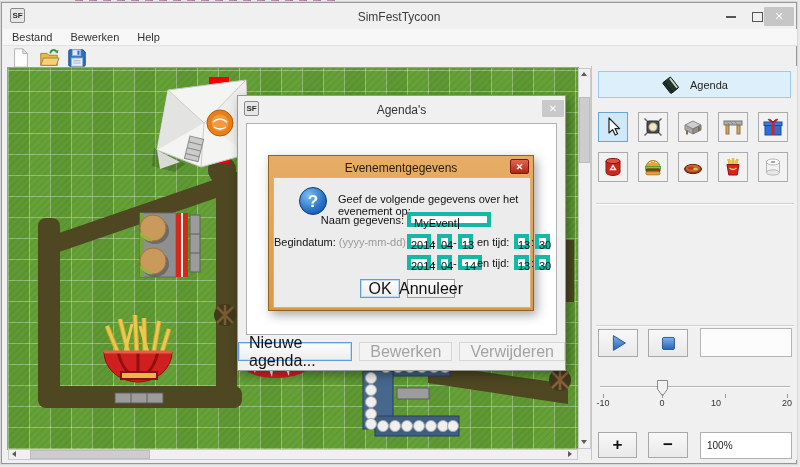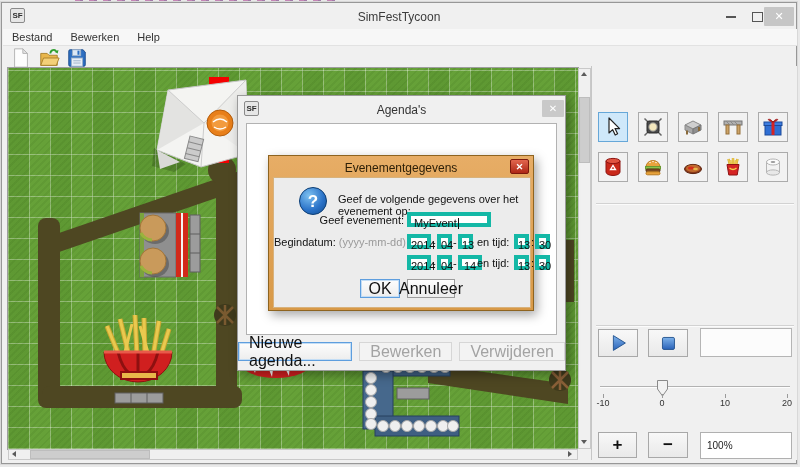--- a/index.html
+++ b/index.html
@@ -250,20 +250,30 @@
   </div>
   <div class="abs sb h-sb">
     <span class="arr arr-left" style="left:4px;top:2px;"></span>
     <div class="abs sb-thumb" style="left:22px;top:1px;width:120px;height:9px;"></div>
     <span class="arr arr-right" style="left:560px;top:2px;"></span>
   </div>
   <div class="abs sb-corner"></div>
   <div class="abs panel-divider"></div>
 
   <div class="abs panel">
+    <div class="abs agenda-btn">
+      <span style="width:20px;height:20px;"><svg viewBox="0 0 22 22">
+            <g transform="rotate(-38 11 11)">
+              <rect x="5" y="3.5" width="11" height="15" rx="1" fill="#22352b" stroke="#0e1a12"></rect>
+              <rect x="13.5" y="4.5" width="2" height="13" fill="#cdd6cd"></rect>
+              <line x1="7.5" y1="3.5" x2="7.5" y2="18.5" stroke="#0e1a12"></line>
+            </g>
+          </svg></span>
+      <span>Agenda</span>
+    </div>
 
     <div class="abs tool-btn tool-sel" style="left:5px;top:46px;">
         <svg viewBox="0 0 22 22">
           <polygon points="7,2 7,17 10.6,13.6 13.2,19 15.6,17.8 13,12.6 17.6,12.6" fill="#fff" stroke="#222" stroke-width="1.2" stroke-linejoin="round"></polygon>
         </svg>
       </div>
     <div class="abs tool-btn" style="left:45px;top:46px;">
         <svg viewBox="0 0 22 22">
           <path d="M2.5,2.5 L6.5,6.5 M19.5,2.5 L15.5,6.5 M2.5,19.5 L6.5,15.5 M19.5,19.5 L15.5,15.5" stroke="#666" stroke-width="1.5"></path>
           <rect x="5" y="5" width="12" height="12" rx="2" fill="#4a4a4a" stroke="#2a2a2a"></rect>
@@ -381,21 +391,21 @@
       <svg width="11" height="17">
           <polygon points="0.5,0.5 10.5,0.5 10.5,9 5.5,16 0.5,9" fill="#f2f2f2" stroke="#8a8a8a"></polygon>
         </svg>
     </div>
     <div class="abs tick" style="left:10px;"></div>
     <div class="abs tick" style="left:69px;"></div>
     <div class="abs tick" style="left:132px;"></div>
     <div class="abs tick" style="left:194px;"></div>
     <div class="abs tick-lbl" style="left:10px;">-10</div>
     <div class="abs tick-lbl" style="left:69px;">0</div>
-    <div class="abs tick-lbl" style="left:132px;">10</div>
+    <div class="abs tick-lbl" style="left:123px;">10</div>
     <div class="abs tick-lbl" style="left:194px;">20</div>
 
     <div class="abs cmd-btn pm" style="left:5px;top:366px;width:39px;height:26px;">+</div>
     <div class="abs cmd-btn pm" style="left:55px;top:366px;width:40px;height:26px;">−</div>
     <div class="abs zoom-box" style="left:107px;top:366px;width:92px;height:27px;">100%</div>
   </div>
 
   <div class="abs agenda-dlg dlg-shadow">
     <div class="abs dlg-title">
       <div class="abs sf-logo" style="left:6px;top:5px;">SF</div>
@@ -426,21 +436,21 @@
                 <stop offset=".6" stop-color="#2a72c8"></stop>
                 <stop offset="1" stop-color="#124e92"></stop>
               </radialGradient>
             </defs>
             <circle cx="15" cy="15" r="13.5" fill="url(#qg)" stroke="#0d3e74"></circle>
             <text x="15" y="21" text-anchor="middle" font-size="17" font-weight="bold" fill="#fff">?</text>
           </svg>
       </div>
       <div class="abs" style="left:64px;top:15px;font-size:11px;color:#111;">Geef de volgende gegevens over het evenement op:</div>
 
-      <div class="abs ed-label" style="left:0;top:36px;">Geef evenement:</div>
+      <div class="abs ed-label" style="left:0;top:36px;">Naam gegevens:</div>
       <div class="abs field" style="left:133px;top:34px;width:84px;text-align:left;padding-left:3px;"><span>MyEvent</span><span class="caret"></span></div>
 
       <div class="abs ed-label" style="left:0;top:58px;"><span>Begindatum:</span><span class="ed-hint">(yyyy-mm-dd)</span></div>
       <div class="abs field" style="left:133px;top:56px;width:24px;">2014</div>
       <span class="abs fsep" style="left:158px;top:58px;">-</span>
       <div class="abs field" style="left:163px;top:56px;width:15px;">04</div>
       <span class="abs fsep" style="left:179px;top:58px;">-</span>
       <div class="abs field" style="left:184px;top:56px;width:15px;">13</div>
       <span class="abs fsep" style="left:203px;top:58px;">en tijd:</span>
       <div class="abs field" style="left:240px;top:56px;width:15px;">13</div>

